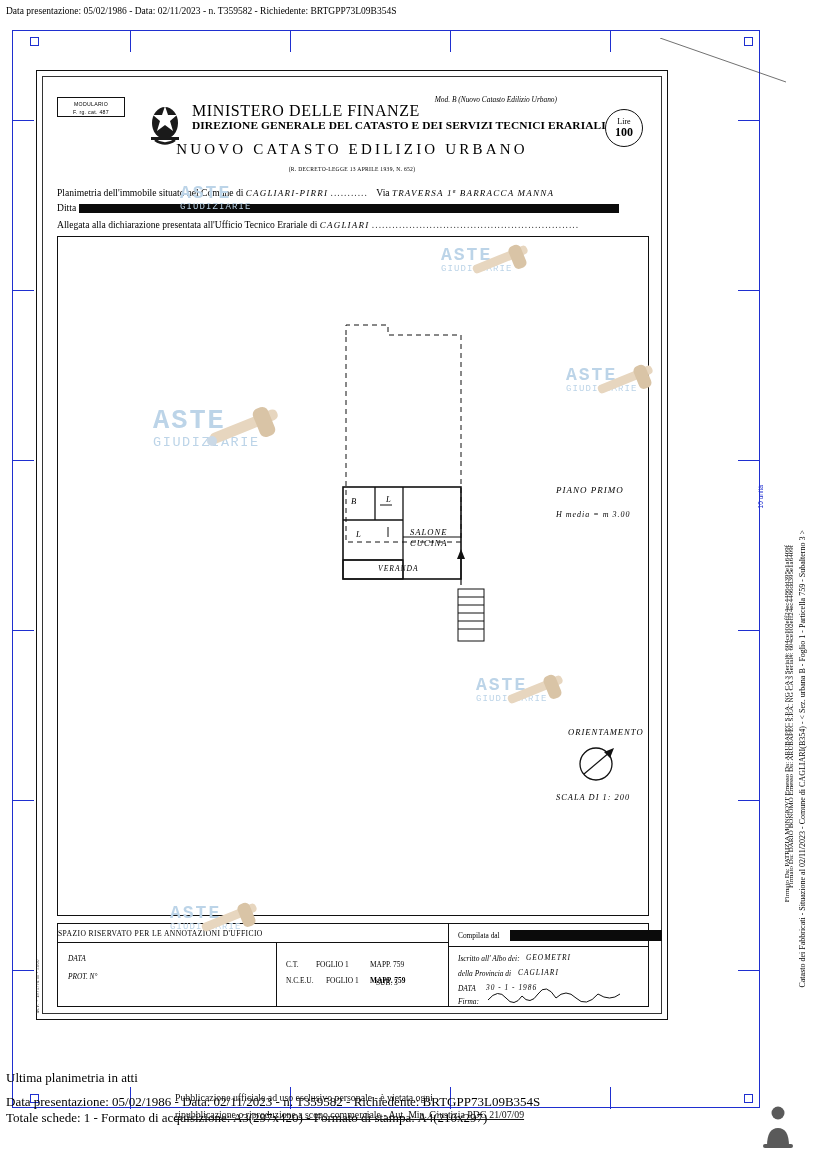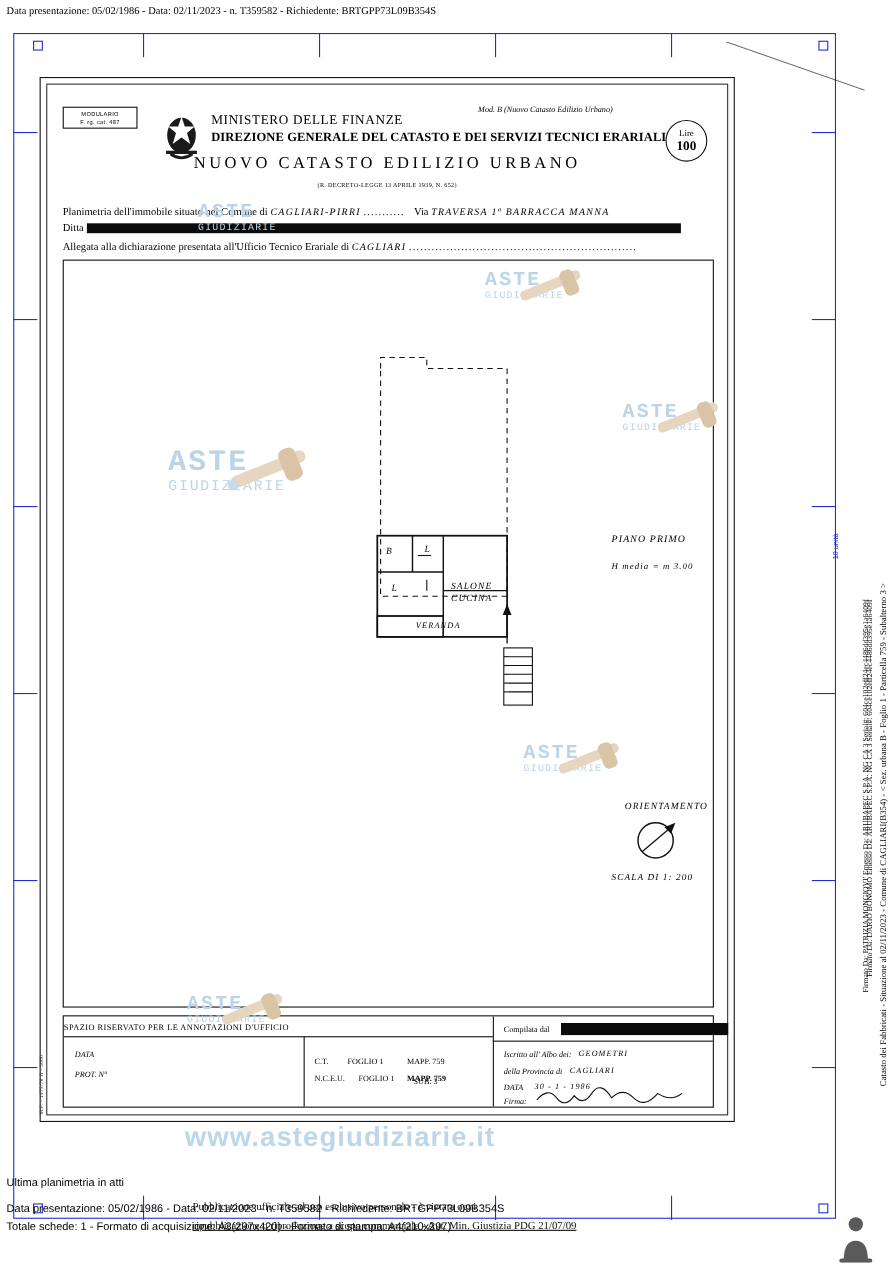--- a/index.html
+++ b/index.html
@@ -125,21 +125,21 @@
     left: 108px;
     top: 30px;
     width: 40px;
     height: 46px;
   }
 
   .min-fin {
     position: absolute;
     left: 155px;
     top: 31px;
-    font-size: 12px;
+    font-size: 16px;
     letter-spacing: 0.6px;
     font-variant: small-caps;
     font-family: "Liberation Serif", serif;
   }
   .dir-gen {
     position: absolute;
     left: 155px;
     top: 48px;
     font-size: 11.4px;
     font-weight: bold;
@@ -308,22 +308,22 @@
     transform: rotate(180deg);
     font-size: 6.6px;
     color: #1f2fd0;
     font-family: "Liberation Sans", sans-serif;
     white-space: nowrap;
   }
 
   
   .footer-line {
     position: absolute;
-    font-size: 10px;
-    font-family: Liberation Sans, sans-serif;
+    font-size: 13px;
+    font-family: Liberation Serif, serif;
     white-space: nowrap;
   }
   .footer-center {
     position: absolute;
     left: 175px;
     font-size: 9.8px;
     font-family: "Liberation Serif", serif;
     color: #111;
   }
   .stamp-figure {
@@ -541,21 +541,20 @@
 
       <div class="bb-text" style="left:400px; top:73px; font-style:italic;">Firma:</div>
       <svg style="position:absolute;left:428px;top:62px;width:160px;height:20px;">
         <path d="M2 14 q10 -12 18 -2 t16 -2 q8 10 16 -2 t18 4 q10 -10 20 0 t22 -4 q12 8 22 0" fill="none" stroke="#111" stroke-width="1"></path>
       </svg>
     </div>
 
     <div class="vert-code">M.F. - 1975/76 II - 5000</div>
   </div>
 
-  <div class="wm-url">www.astegiudiziarie.it</div>
 
   <div class="wm small" style="left:170px; top:905px;">
     <div class="t1">ASTE</div>
     <div class="t2">GIUDIZIARIE</div>
     <svg class="gavel" style="right:-42px;" width="90" height="36" viewBox="0 0 90 36">
       <rect x="6" y="12" width="58" height="9" rx="4" fill="#e7d6bf" transform="rotate(-22 35 16)"></rect>
       <rect x="46" y="2" width="13" height="24" rx="5" fill="#d9c4a6" transform="rotate(-22 52 14)"></rect>
     </svg>
   </div>
   <div class="wm small" style="left:180px; top:185px;">

